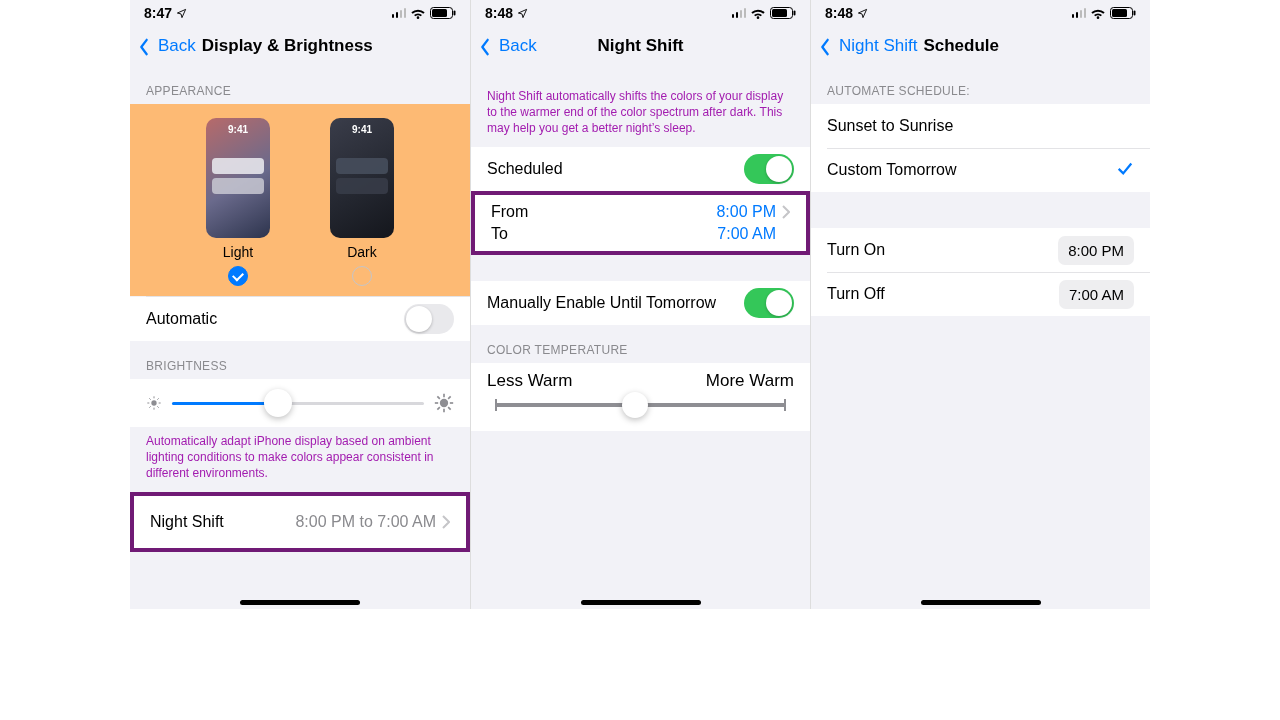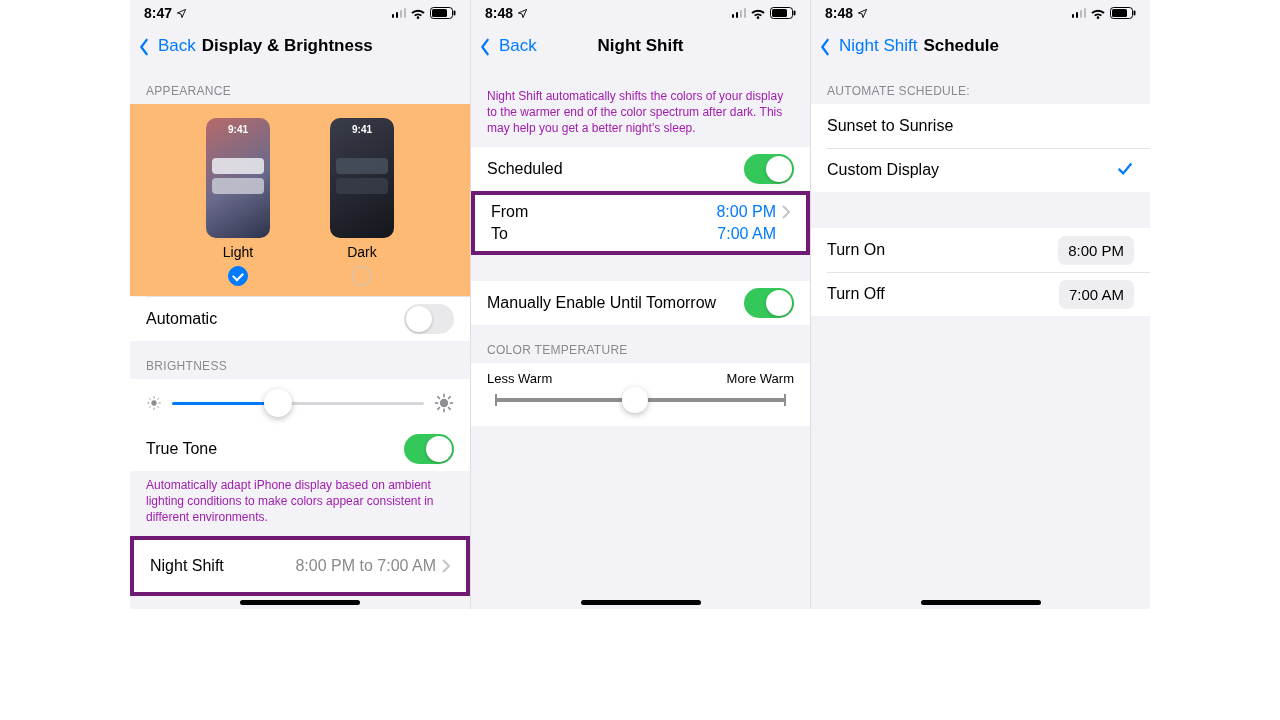--- a/index.html
+++ b/index.html
@@ -62,21 +62,21 @@
   .switch.on::after{left:22px}
 
   
   .bslider{display:flex;align-items:center;gap:10px;padding:14px 16px;background:#fff}
   .track{flex:1;height:3px;background:#d8d8dc;border-radius:2px;position:relative}
   .track .fill{position:absolute;left:0;top:0;bottom:0;width:42%;background:#007aff;border-radius:2px}
   .thumb{position:absolute;top:50%;left:42%;transform:translate(-50%,-50%);width:28px;height:28px;border-radius:50%;background:#fff;box-shadow:0 2px 6px rgba(0,0,0,.25)}
   .sun svg{display:block}
 
   
-  .temp-row{display:flex;justify-content:space-between;padding:8px 16px;background:#fff;font-size:13px}
+  .temp-row{display:flex;justify-content:space-between;padding:8px 16px;background:#fff;font-size:17px}
   .temp-sl{padding:4px 24px 24px;background:#fff}
   .ttrack{height:4px;background:#8e8e93;border-radius:2px;position:relative}
   .tthumb{position:absolute;top:50%;left:48%;transform:translate(-50%,-50%);width:26px;height:26px;border-radius:50%;background:#fff;box-shadow:0 2px 6px rgba(0,0,0,.25)}
   .ttrack::before,.ttrack::after{content:"";position:absolute;top:-4px;width:2px;height:12px;background:#8e8e93}
   .ttrack::before{left:0}.ttrack::after{right:0}
 
   .hilite{border:4px solid #701a75;box-sizing:border-box}
   .from-to{flex-direction:column;align-items:stretch;padding:6px 16px}
   .ft{display:flex;align-items:center;min-height:22px;font-size:16px}
 
@@ -193,27 +193,20 @@
                 <line x1="1" y1="12" x2="5" y2="12"></line>
                 <line x1="19" y1="12" x2="23" y2="12"></line>
                 <line x1="4" y1="4" x2="7" y2="7"></line>
                 <line x1="17" y1="17" x2="20" y2="20"></line>
                 <line x1="4" y1="20" x2="7" y2="17"></line>
                 <line x1="17" y1="7" x2="20" y2="4"></line>
               </g>
             </svg>
           </span>
       </div>
-      <div class="group">
-        <div class="row">
-          <span>True Tone</span>
-          <span class="spacer"></span>
-          <span class="switch on"></span>
-        </div>
-      </div>
       <div class="footer-note">Automatically adapt iPhone display based on ambient lighting conditions to make colors appear consistent in different environments.</div>
 
       <div class="group hilite">
         <div class="row" style="min-height:52px">
           <span>Night Shift</span>
           <span class="spacer"></span>
           <span class="detail">8:00 PM to 7:00 AM</span>
           <span class="chev">
               <svg viewBox="0 0 8 14">
                 <path d="M1 1 L7 7 L1 13"></path>
@@ -355,21 +348,21 @@
       </div>
       <div class="title-inline" style="margin-left:6px">Schedule</div>
     </div>
     <div class="scroll">
       <div class="sect-header nocap">AUTOMATE SCHEDULE:</div>
       <div class="group">
         <div class="row">
           <span>Sunset to Sunrise</span>
         </div>
         <div class="row">
-          <span>Custom Display</span>
+          <span>Custom Tomorrow</span>
           <span class="spacer"></span>
           <span class="check"><svg viewBox="0 0 20 20">
                 <path d="M3 11 L8 16 L17 5"></path>
               </svg></span>
         </div>
       </div>
       <div style="height:36px"></div>
       <div class="group">
         <div class="row">
           <span>Turn On</span>

